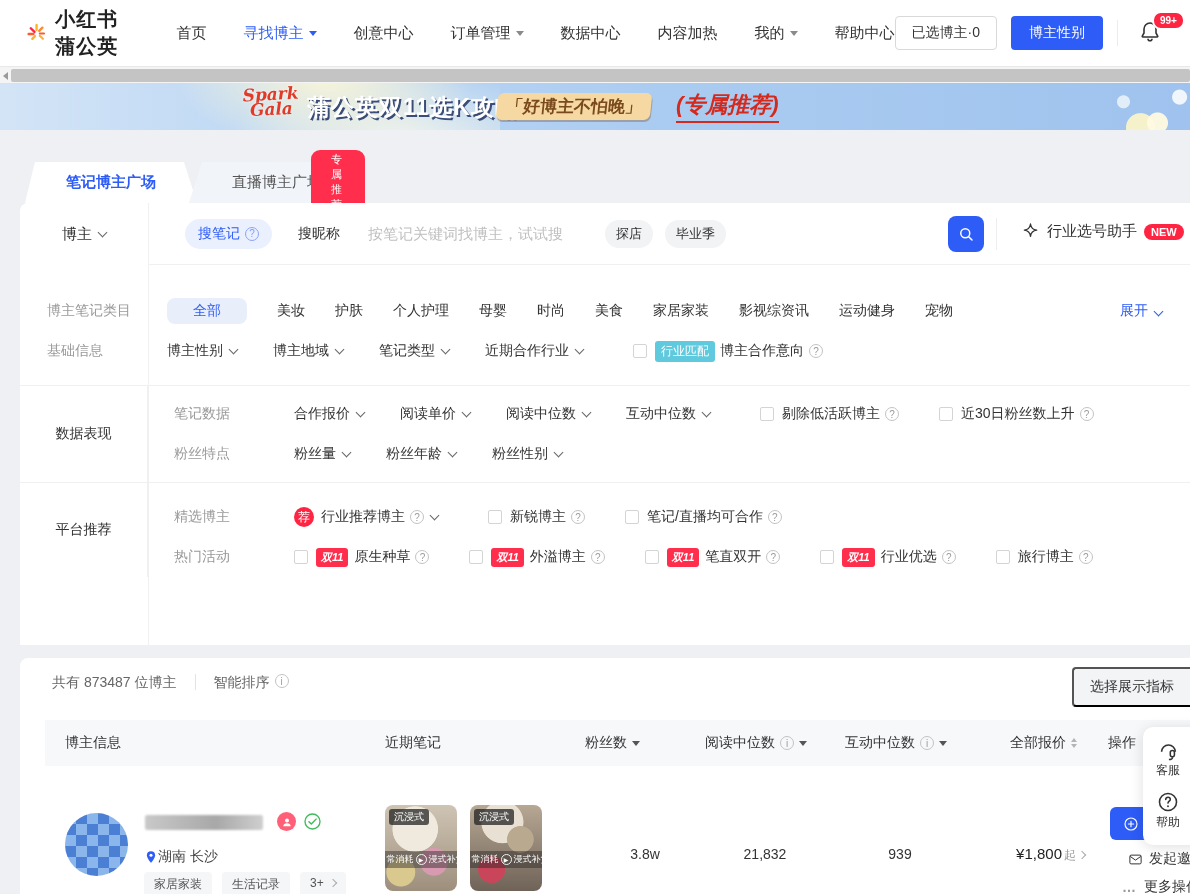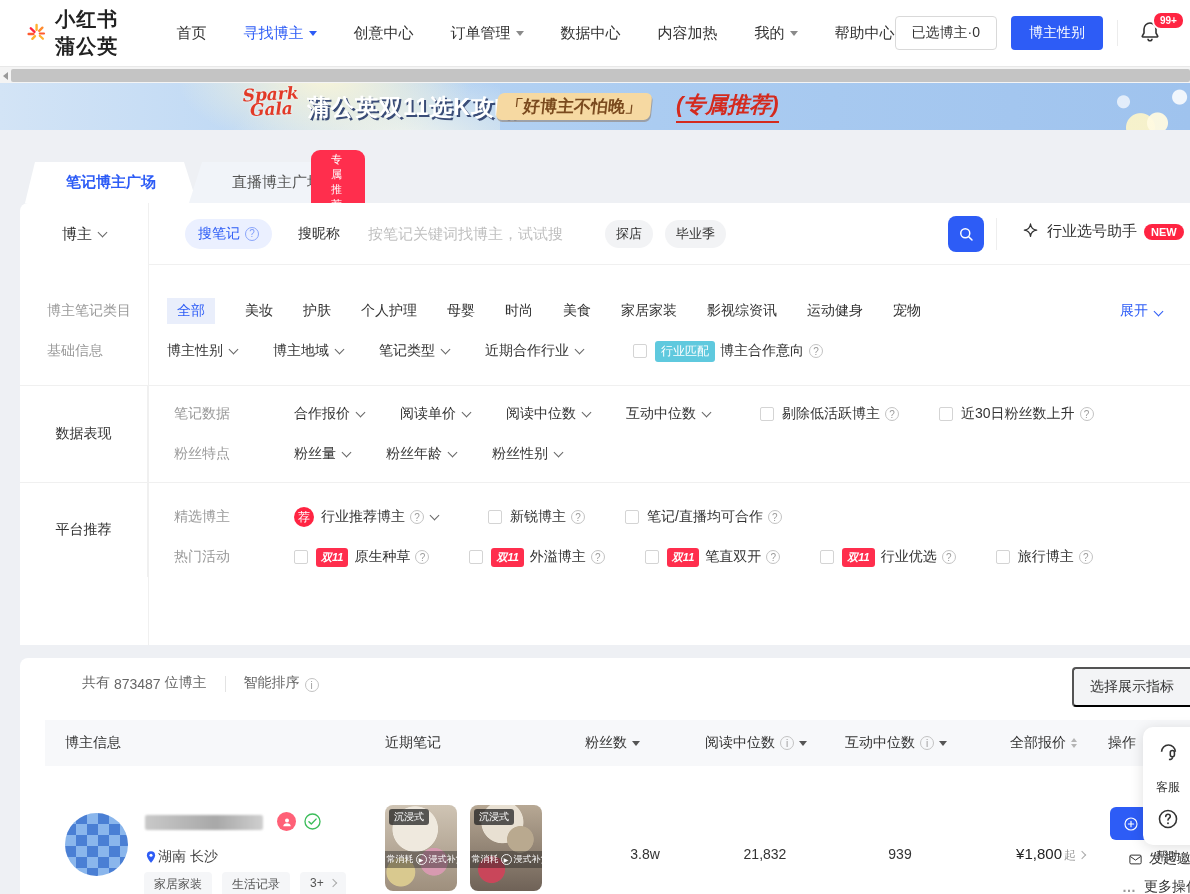--- a/index.html
+++ b/index.html
@@ -69,33 +69,33 @@
   .badge-new{background:#FF2442;color:#fff;font-size:11px;font-weight:bold;padding:2px 7px;border-radius:9px;}
   .fbody{position:absolute;left:0;top:62px;right:0;bottom:0;display:flex;flex-direction:column;}
   .fsec{display:flex;}
   .fsec + .fsec{border-top:1px solid #f0f0f0;}
   .frail{width:128px;flex:none;display:flex;align-items:center;justify-content:center;font-size:14px;color:#333;border-right:1px solid #f0f0f0;margin-right:-1px;}
   .fcontent{flex:1;}
   .s1 .fcontent{padding:26px 0 14px;} .s2 .fcontent{padding:8px 0;} .s3 .fcontent{padding:14px 0 0;}
   .frow{display:flex;align-items:center;height:40px;padding-left:27px;}
   .rlabel{width:120px;flex:none;color:#999;}
   .opt{margin-right:30px;cursor:pointer;white-space:nowrap;}
-  .opt.sel{background:#E9EEFB;color:#2D5CF6;padding:4px 10px;border-radius:0;}
+  .opt.sel{background:#E9EEFB;color:#2D5CF6;padding:4px 26px;border-radius:8px;}
   .expand{margin-left:auto;margin-right:28px;color:#2D5CF6;cursor:pointer;white-space:nowrap;}
   .dd{display:flex;align-items:center;margin-right:36px;cursor:pointer;white-space:nowrap;}
   .qi{display:inline-flex;align-items:center;justify-content:center;width:14px;height:14px;border:1px solid #c3c3c3;border-radius:50%;font-size:10px;color:#9b9b9b;margin-left:5px;flex:none;cursor:pointer;}
   .qi.blue{border-color:#8aa5fa;color:#7d9bfa;}
   .cb{display:inline-block;width:14px;height:14px;border:1px solid #d4d4d4;border-radius:2px;background:#fff;margin-right:8px;flex:none;cursor:pointer;}
   .cbitem{display:flex;align-items:center;margin-right:40px;white-space:nowrap;}
   .badge-match{background:#5FC9DE;color:#fff;font-size:12px;padding:2px 6px;border-radius:3px;margin-right:5px;}
   .badge-jian{width:20px;height:20px;border-radius:50%;background:#FF2442;color:#fff;font-size:12px;display:inline-flex;align-items:center;justify-content:center;margin-right:7px;flex:none;}
   .badge-d11{background:#FF2E4D;color:#fff;font-size:11px;font-weight:bold;font-style:italic;padding:2px 5px;border-radius:3px;margin-right:6px;flex:none;}
   
   .rcard{position:absolute;left:20px;top:658px;width:1170px;height:236px;background:#fff;border-radius:8px 0 0 0;}
-  .summary{position:absolute;left:62px;top:16px;display:flex;align-items:flex-end;color:#666;font-size:14px;}
+  .summary{position:absolute;left:32px;top:16px;display:flex;align-items:flex-start;color:#666;font-size:14px;}
   .sum-div{width:1px;height:16px;background:#e3e3e3;margin:0 18px;}
   .metrics-btn{position:absolute;right:-8px;top:9px;background:#F3F4F6;border-radius:4px;padding:9px 22px 9px 16px;font-size:14px;color:#333;cursor:pointer;white-space:nowrap;}
   .thead{position:absolute;left:25px;right:0;top:62px;height:46px;background:#F7F8FA;}
   .hc{position:absolute;top:0;height:46px;display:flex;align-items:center;font-size:14px;color:#333;white-space:nowrap;}
   .tri-down{width:0;height:0;border-left:4px solid transparent;border-right:4px solid transparent;border-top:5px solid #555;margin-left:5px;}
   .sorter{display:flex;flex-direction:column;gap:2px;margin-left:5px;}
   .sorter i{display:block;width:0;height:0;border-left:3.5px solid transparent;border-right:3.5px solid transparent;}
   .sorter .up{border-bottom:4px solid #b5b5b5;}
   .sorter .dn{border-top:4px solid #b5b5b5;}
   .trow{position:absolute;left:25px;right:0;top:108px;bottom:0;}
@@ -125,21 +125,21 @@
   .num{position:absolute;top:80px;font-size:14px;color:#333;text-align:center;}
   .price-cell{position:absolute;top:79px;left:905px;width:135px;text-align:right;font-size:15px;color:#222;cursor:pointer;white-space:nowrap;}
   .price-suffix{color:#999;font-size:12px;margin-left:2px;}
   .chev-r{display:inline-block;width:6px;height:6px;border-right:1.3px solid #aaa;border-top:1.3px solid #aaa;transform:rotate(45deg);margin-left:3px;margin-bottom:1px;}
   .add-btn{position:absolute;left:1065px;top:41px;height:33px;background:#2D5CF6;color:#fff;border:none;border-radius:6px;display:flex;align-items:center;gap:6px;padding:0 26px 0 13px;font-size:14px;cursor:pointer;z-index:5;white-space:nowrap;}
   .invite{position:absolute;left:1083px;top:84px;display:flex;align-items:center;gap:6px;color:#333;cursor:pointer;white-space:nowrap;}
   .more-ops{position:absolute;left:1077px;top:112px;display:flex;align-items:center;gap:7px;color:#333;cursor:pointer;white-space:nowrap;}
   .dots{color:#999;letter-spacing:1px;font-weight:bold;}
   
   .fpanel{position:absolute;left:1143px;top:727px;width:64px;height:118px;background:#fff;border-radius:10px 0 0 10px;box-shadow:0 2px 14px rgba(0,0,0,.13);z-index:50;display:flex;flex-direction:column;align-items:flex-start;padding:12px 0 0 12px;gap:12px;}
-  .fp-item{display:flex;flex-direction:column;align-items:center;gap:18px;font-size:12px;color:#333;cursor:pointer;width:26px;}
+  .fp-item{display:flex;flex-direction:column;align-items:center;gap:1px;font-size:12px;color:#333;cursor:pointer;width:26px;}
 </style>
 </head>
 <body>
 
 <div id="screen">
 
   <div class="topnav">
     <div class="brand">
       <svg viewBox="0 0 40 40" width="32" height="32">
           <g stroke-linecap="round" fill="none">

